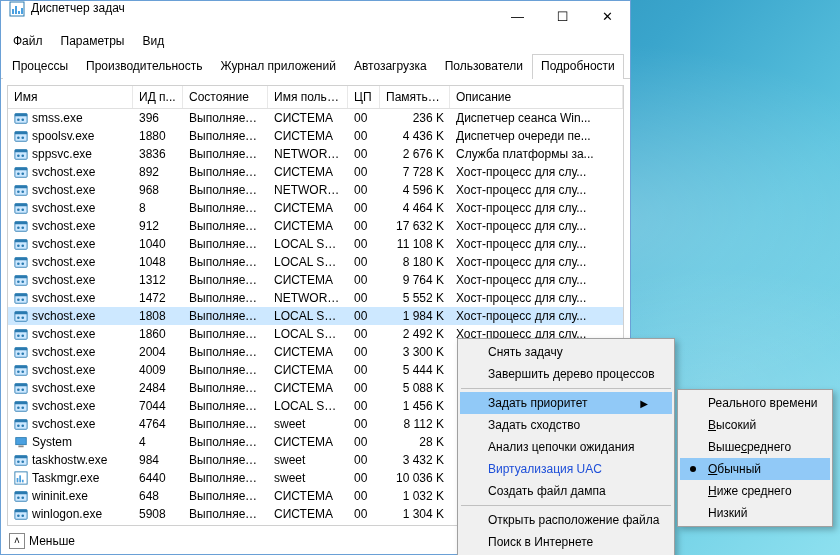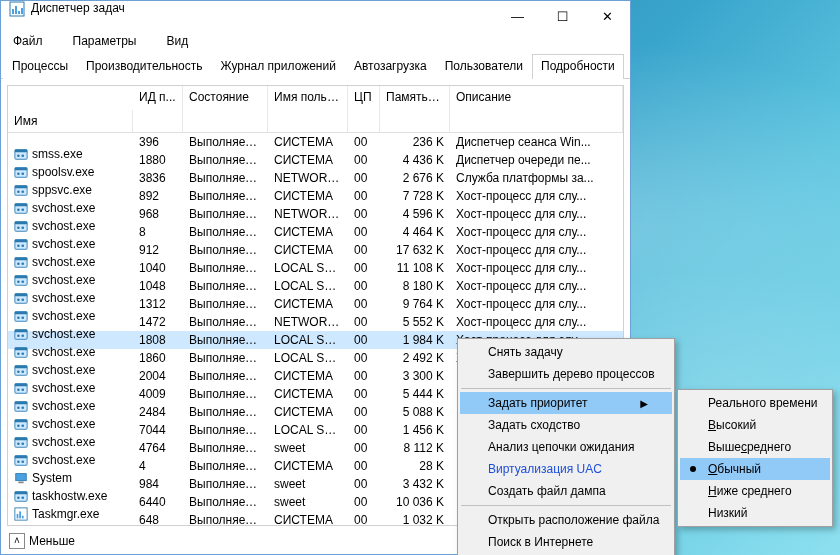--- a/index.html
+++ b/index.html
@@ -7,34 +7,34 @@
   body::before { content: ""; position: absolute; inset: 0; background:
      radial-gradient(ellipse 600px 300px at 70% 40%, rgba(255,255,255,0.25), transparent 60%),
      radial-gradient(ellipse 400px 200px at 85% 70%, rgba(255,255,255,0.18), transparent 60%);
      pointer-events:none;}
   .window { position: absolute; top: 0; left: 0; width: 631px; height: 555px; background: #fff; border: 1px solid #6aa0d6; display: flex; flex-direction: column; font-size: 12px; color: #000; }
   .titlebar { height: 30px; display: flex; padding-left: 8px; }
   .titlebar-icon { width: 16px; height: 16px; margin-right: 6px; display: inline-flex; }
   .titlebar-title { flex: 1; font-size: 12px; }
   .win-controls { display: flex; }
   .win-btn { width: 45px; height: 30px; display: flex; align-items: center; justify-content: center; font-size: 13px; font-family: "Segoe UI Symbol", sans-serif; }
-  .menubar { height: 20px; display: flex; align-items: center; padding: 0 4px; gap: 14px; }
+  .menubar { height: 20px; display: flex; align-items: center; padding: 0 4px; gap: 2px; }
   .menu-item { padding: 2px 8px; font-size: 12px; }
   .tabs { display: flex; border-bottom: 1px solid #d0d0d0; padding: 0 2px; margin-top: 2px; }
   .tab { padding: 4px 8px 6px; font-size: 12px; border: 1px solid transparent; border-bottom: none; position: relative; top: 1px; background: #fff; }
   .tab.active { border-color: #d0d0d0; background: #fff; }
   .content { flex: 1; display: flex; flex-direction: column; overflow: hidden; padding: 6px 6px 0 6px; }
   .grid-wrap { flex: 1; border: 1px solid #d0d0d0; overflow: hidden; display: flex; flex-direction: column; }
   .grid-header { display: flex; background: #fff; border-bottom: 1px solid #e0e0e0; }
   .gh-cell { padding: 4px 6px; font-size: 12px; border-right: 1px solid #e8e8e8; white-space: nowrap; overflow: hidden; text-overflow: ellipsis; }
   .grid-body { flex: 1; overflow-y: auto; overflow-x: hidden; }
   .row { display: flex; height: 18px; align-items: center; }
   .row.selected { background: #cde8ff; }
   .cell { padding: 0 6px; font-size: 12px; white-space: nowrap; overflow: hidden; text-overflow: ellipsis; }
-  .col-name { width: 125px; display: flex; align-items: center; gap: 4px; margin-top: 24px; }
+  .col-name { width: 125px; display: flex; align-items: center; gap: 4px; }
   .col-pid  { width: 50px; }
   .col-state{ width: 85px; }
   .col-user { width: 80px; }
   .col-cpu  { width: 32px; text-align: left; }
   .col-mem  { width: 70px; text-align: right; }
   .col-desc { flex: 1; }
   .proc-icon { width: 14px; height: 14px; flex-shrink: 0; display: inline-flex; }
   .statusbar { height: 28px; display: flex; align-items: center; padding: 0 8px; border-top: 1px solid transparent; }
   .fewer { display: flex; align-items: center; gap: 4px; font-size: 12px; cursor: pointer; }
   .fewer-icon { border: 1px solid #888; width: 16px; height: 16px; display: flex; align-items: center; justify-content: center; font-size: 10px; }

